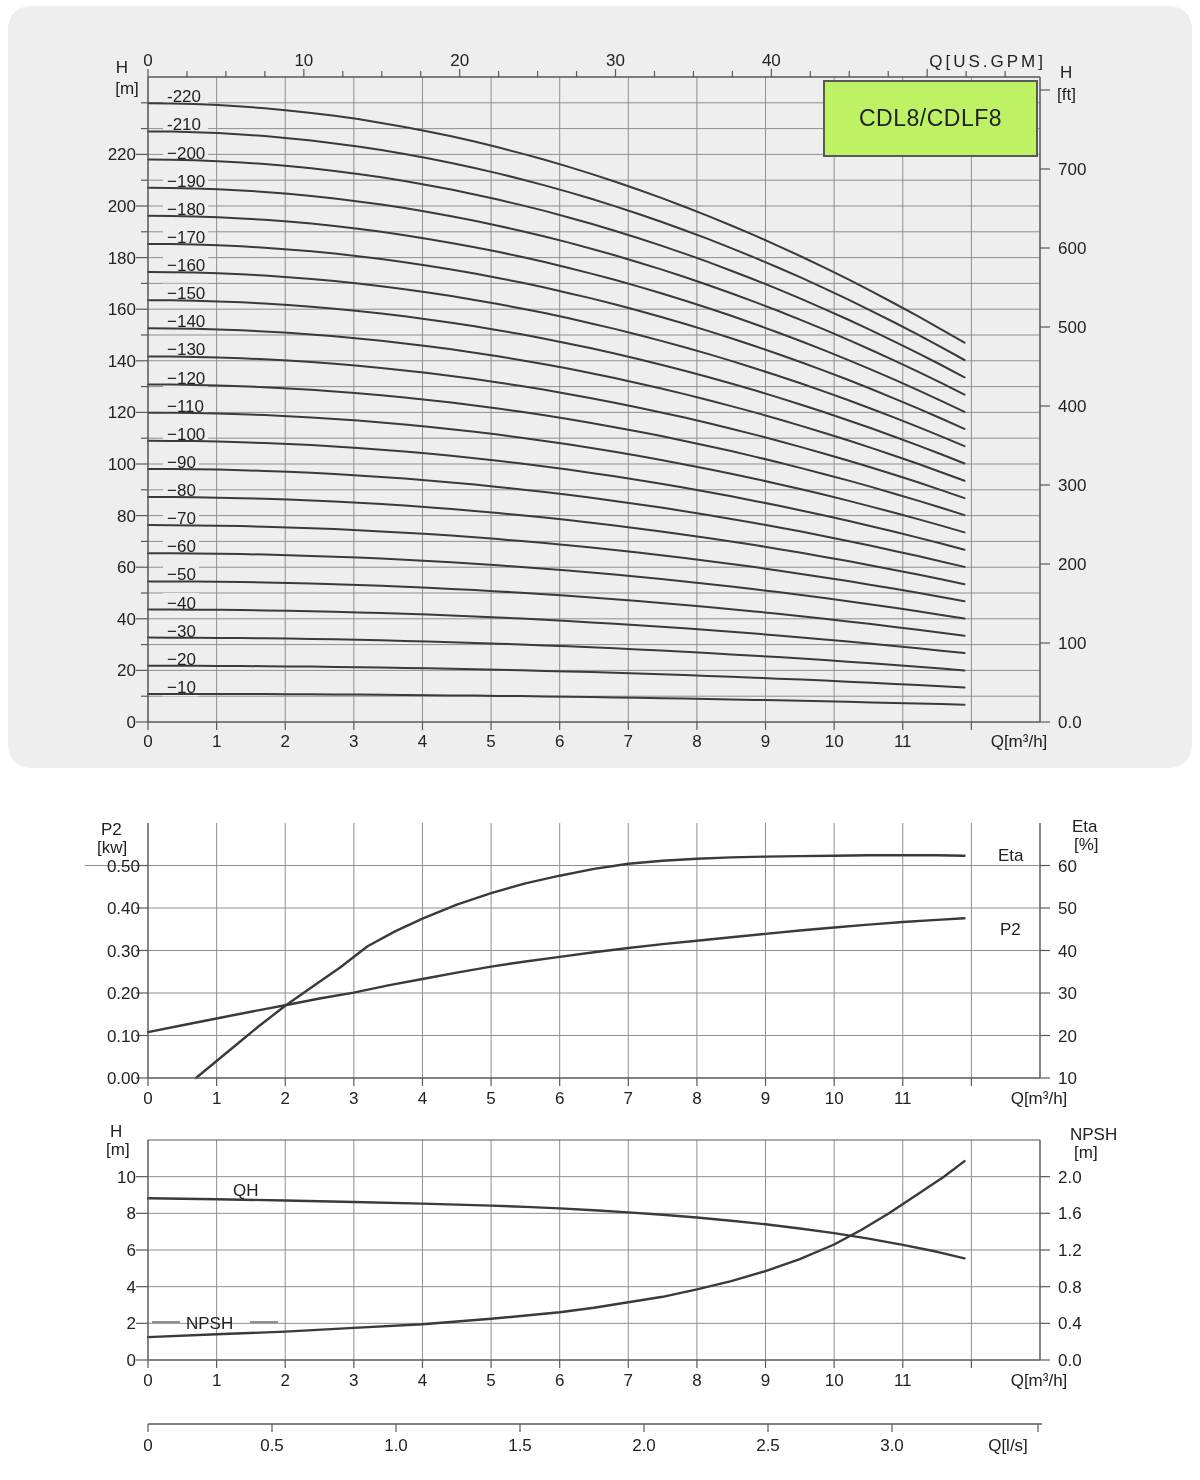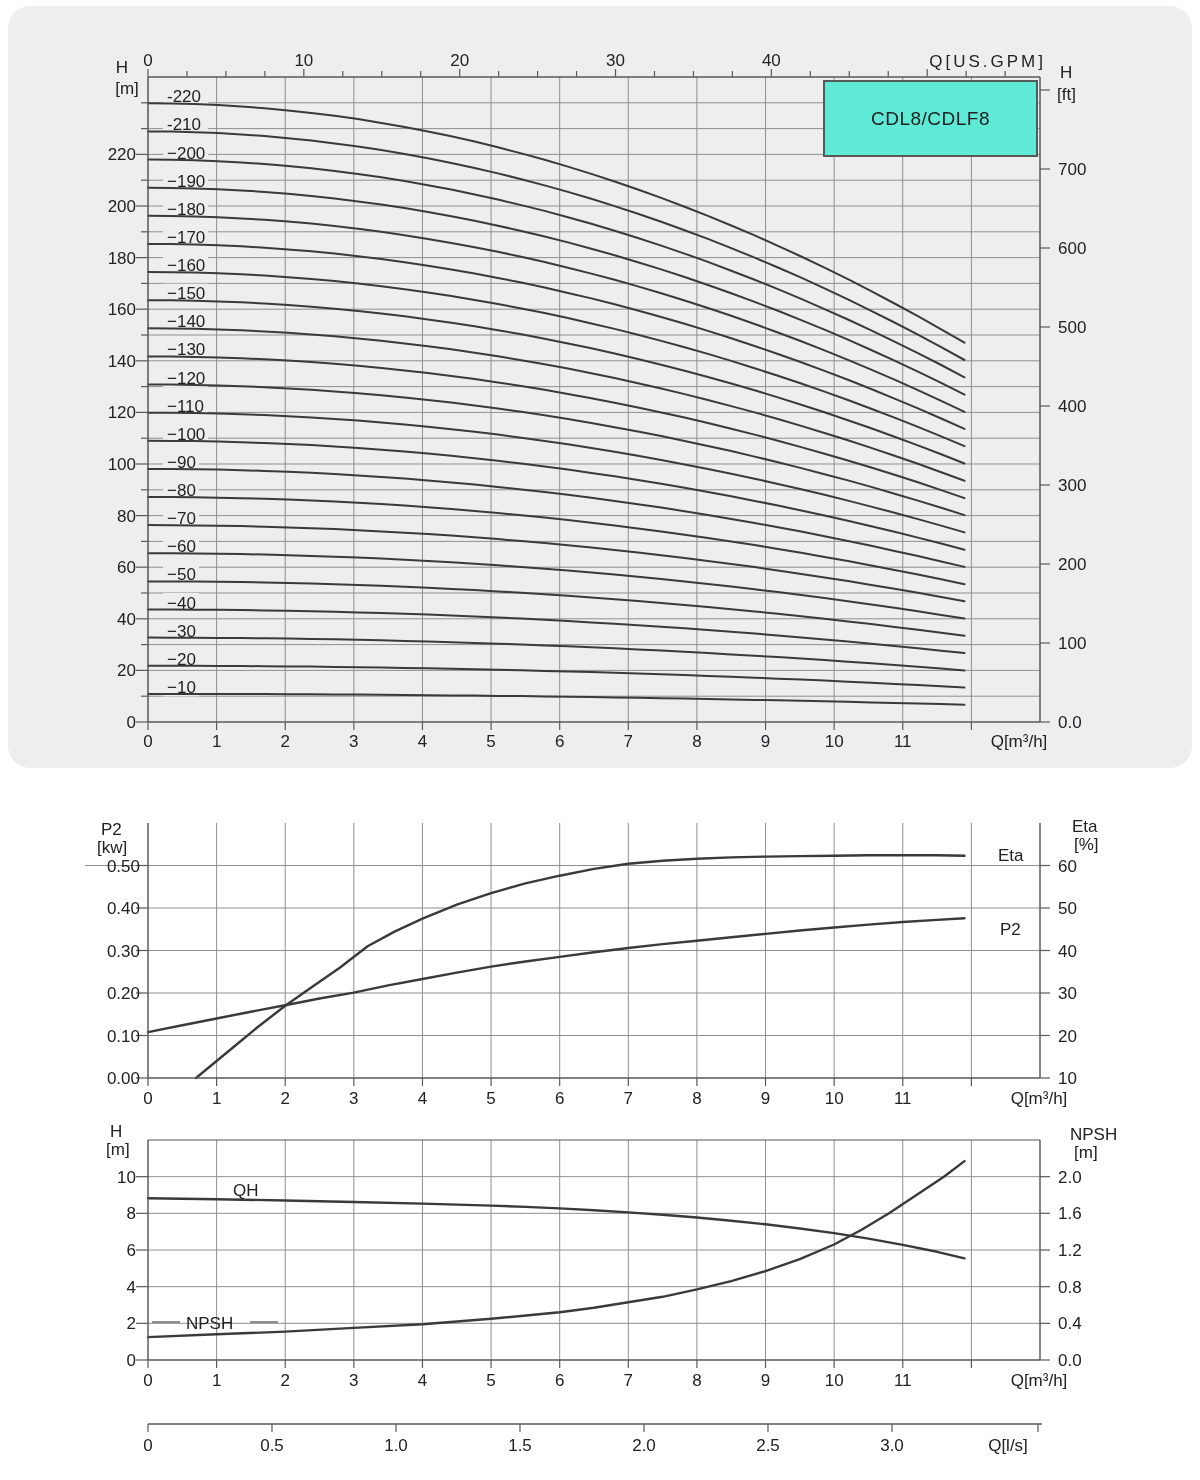--- a/index.html
+++ b/index.html
@@ -1,23 +1,23 @@
 <!DOCTYPE html>
 <html><head>
 <meta charset="utf-8">
 <style>
   html,body{margin:0;padding:0;background:#ffffff;}
   .page{position:relative;width:1200px;height:1480px;background:#ffffff;overflow:hidden;
         font-family:"Liberation Sans","DejaVu Sans",sans-serif;}
   svg{position:absolute;left:0;top:0;}
   svg text{font-family:"Liberation Sans","DejaVu Sans",sans-serif;fill:#222226;}
   .title-box{position:absolute;left:823px;top:80px;width:215px;height:77px;
-             border:2px solid #59595c;background:#5eead4;box-sizing:border-box;
+             border:2px solid #59595c;background:#bef264;box-sizing:border-box;
              display:flex;align-items:center;justify-content:center;
-             font-size:19px;color:#222226;letter-spacing:0.5px;z-index:2;}
+             font-size:23px;color:#222226;letter-spacing:0.5px;z-index:2;}
 </style>
 </head>
 <body>
 
 <div class="page">
   <svg id="fig" width="1200" height="1480" viewBox="0 0 1200 1480">
       <g>
         <rect x="8" y="6" width="1184" height="762" rx="22" fill="#eeeeef"></rect>
       </g>
       <g>

